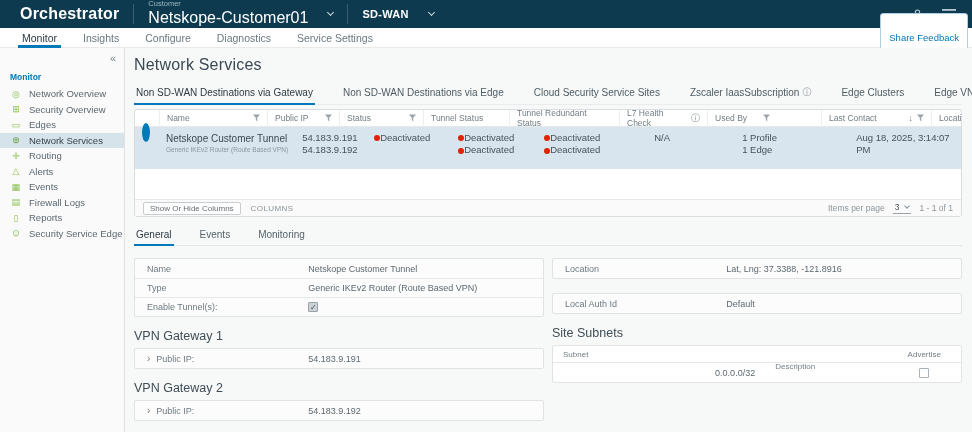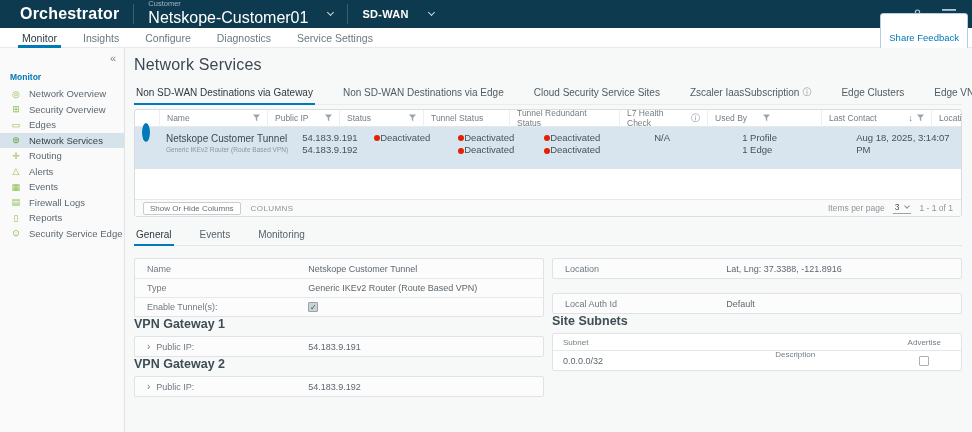--- a/index.html
+++ b/index.html
@@ -96,34 +96,34 @@
 
   
   .detail { display:flex; margin:12px 10px 0 8px; gap:8px; }
   .dcol { flex:1 1 50%; }
   .fieldbox { border:1px solid #e0e3e5; background:#fcfcfc; border-radius:2px; }
   .frow { display:flex; align-items:center; height:19px; padding:0 12px; }
   .frow + .frow { border-top:1px solid #e6e9ea; }
   .flabel { font-size:9px; color:#6e7a81; flex:0 0 42%; display:flex; align-items:center; gap:6px; }
   .fvalue { font-size:9px; color:#5d686f; }
   .expander { font-size:10px; color:#6e7a81; cursor:pointer; line-height:1; }
-  .h3 { font-size:12.5px; font-weight:700; color:#3f4d56; margin:0 0 5px; }
+  .h3 { font-size:12.5px; font-weight:400; color:#3f4d56; margin:12px 0 5px; }
   .checkbox { width:10px; height:10px; border:1px solid #aab2b7; border-radius:1px; background:#fff;
     display:flex; align-items:center; justify-content:center; font-size:8px; color:#3c4853; cursor:pointer; }
   .checkbox.on { background:#ccd3d7; border-color:#9aa3a9; }
   .checkbox.on::after { content:"✓"; }
   .gap14 { height:14px; }
 
   .subnet-table { border:1px solid #e0e3e5; background:#fff; border-radius:2px; }
   .sn-head { display:flex; height:17px; align-items:center; border-bottom:1px solid #e6e9ea; }
   .sn-head .sn-cell { font-size:8px; color:#727e84; }
   .sn-cell { padding:0 10px; }
   .sn-c0 { flex:0 0 52%; } .sn-c1 { flex:0 0 30%;margin-top:24px; } .sn-c2 { flex:1; text-align:center; }
   .sn-row { display:flex; height:19px; align-items:center; }
-  .sn-row .sn-cell { font-size:9px; color:#5d686f; }
+  .sn-row .sn-cell { font-size:9px; color:#5d686f;text-align:right; }
   .sn-row .sn-c2 { display:flex; justify-content:center; }
 
   svg { display:block; }
 </style>
 </head>
 <body>
 
 <div class="topbar">
   <div class="brand">Orchestrator</div>
   <div class="top-sep"></div>

